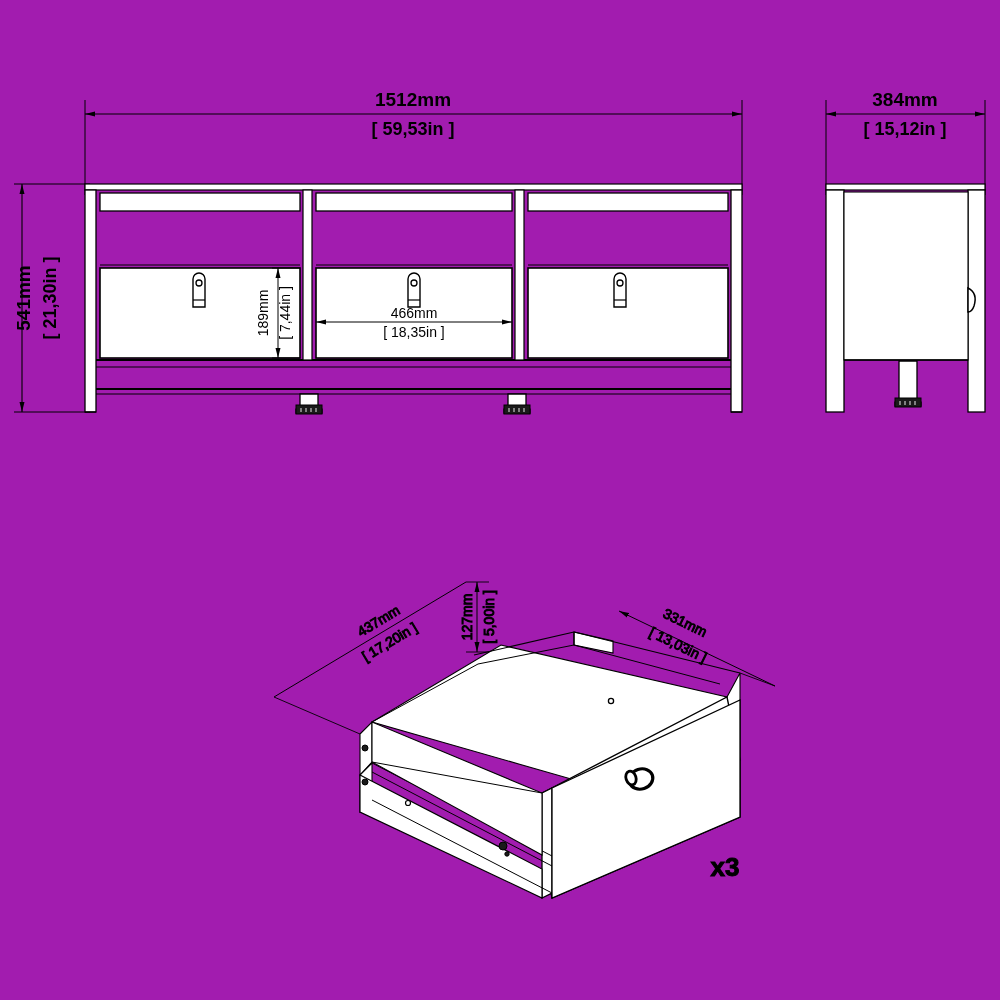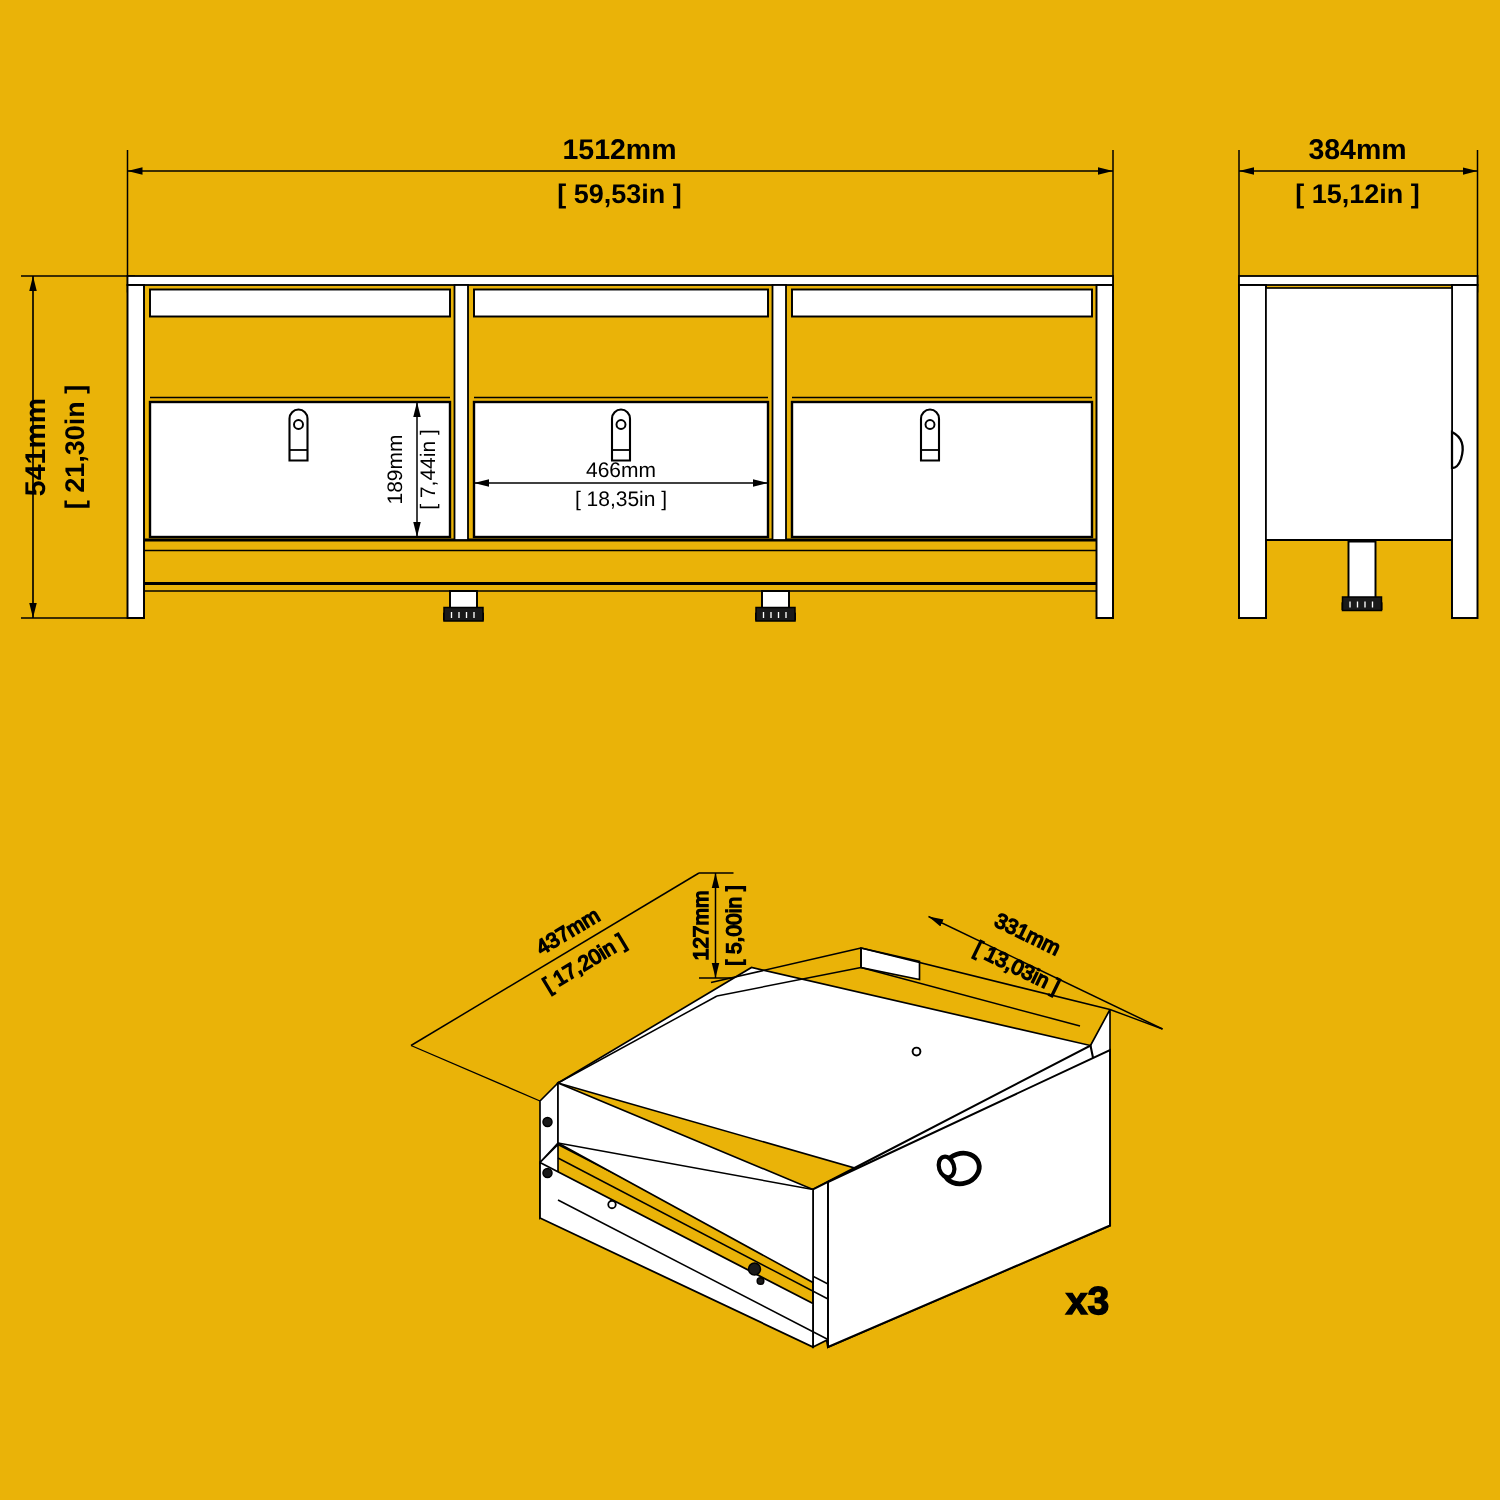--- a/index.html
+++ b/index.html
@@ -6,21 +6,21 @@
   html, body {
     margin: 0; padding: 0;
     width: 1000px; height: 1000px;
     background: #ffffff;
     font-family: "Liberation Sans", sans-serif;
   }
   #sheet {
     position: relative;
     width: 1000px; height: 1000px;
     overflow: hidden;
-    background: #eab308;
+    background: #a21caf;
   }
   #sheet svg { display: block; }
   .dimtext {
     font-family: "Liberation Sans", sans-serif;
     font-weight: bold;
     fill: #000000;
   }
   .dimtext-sm {
     font-family: "Liberation Sans", sans-serif;
     font-weight: normal;

